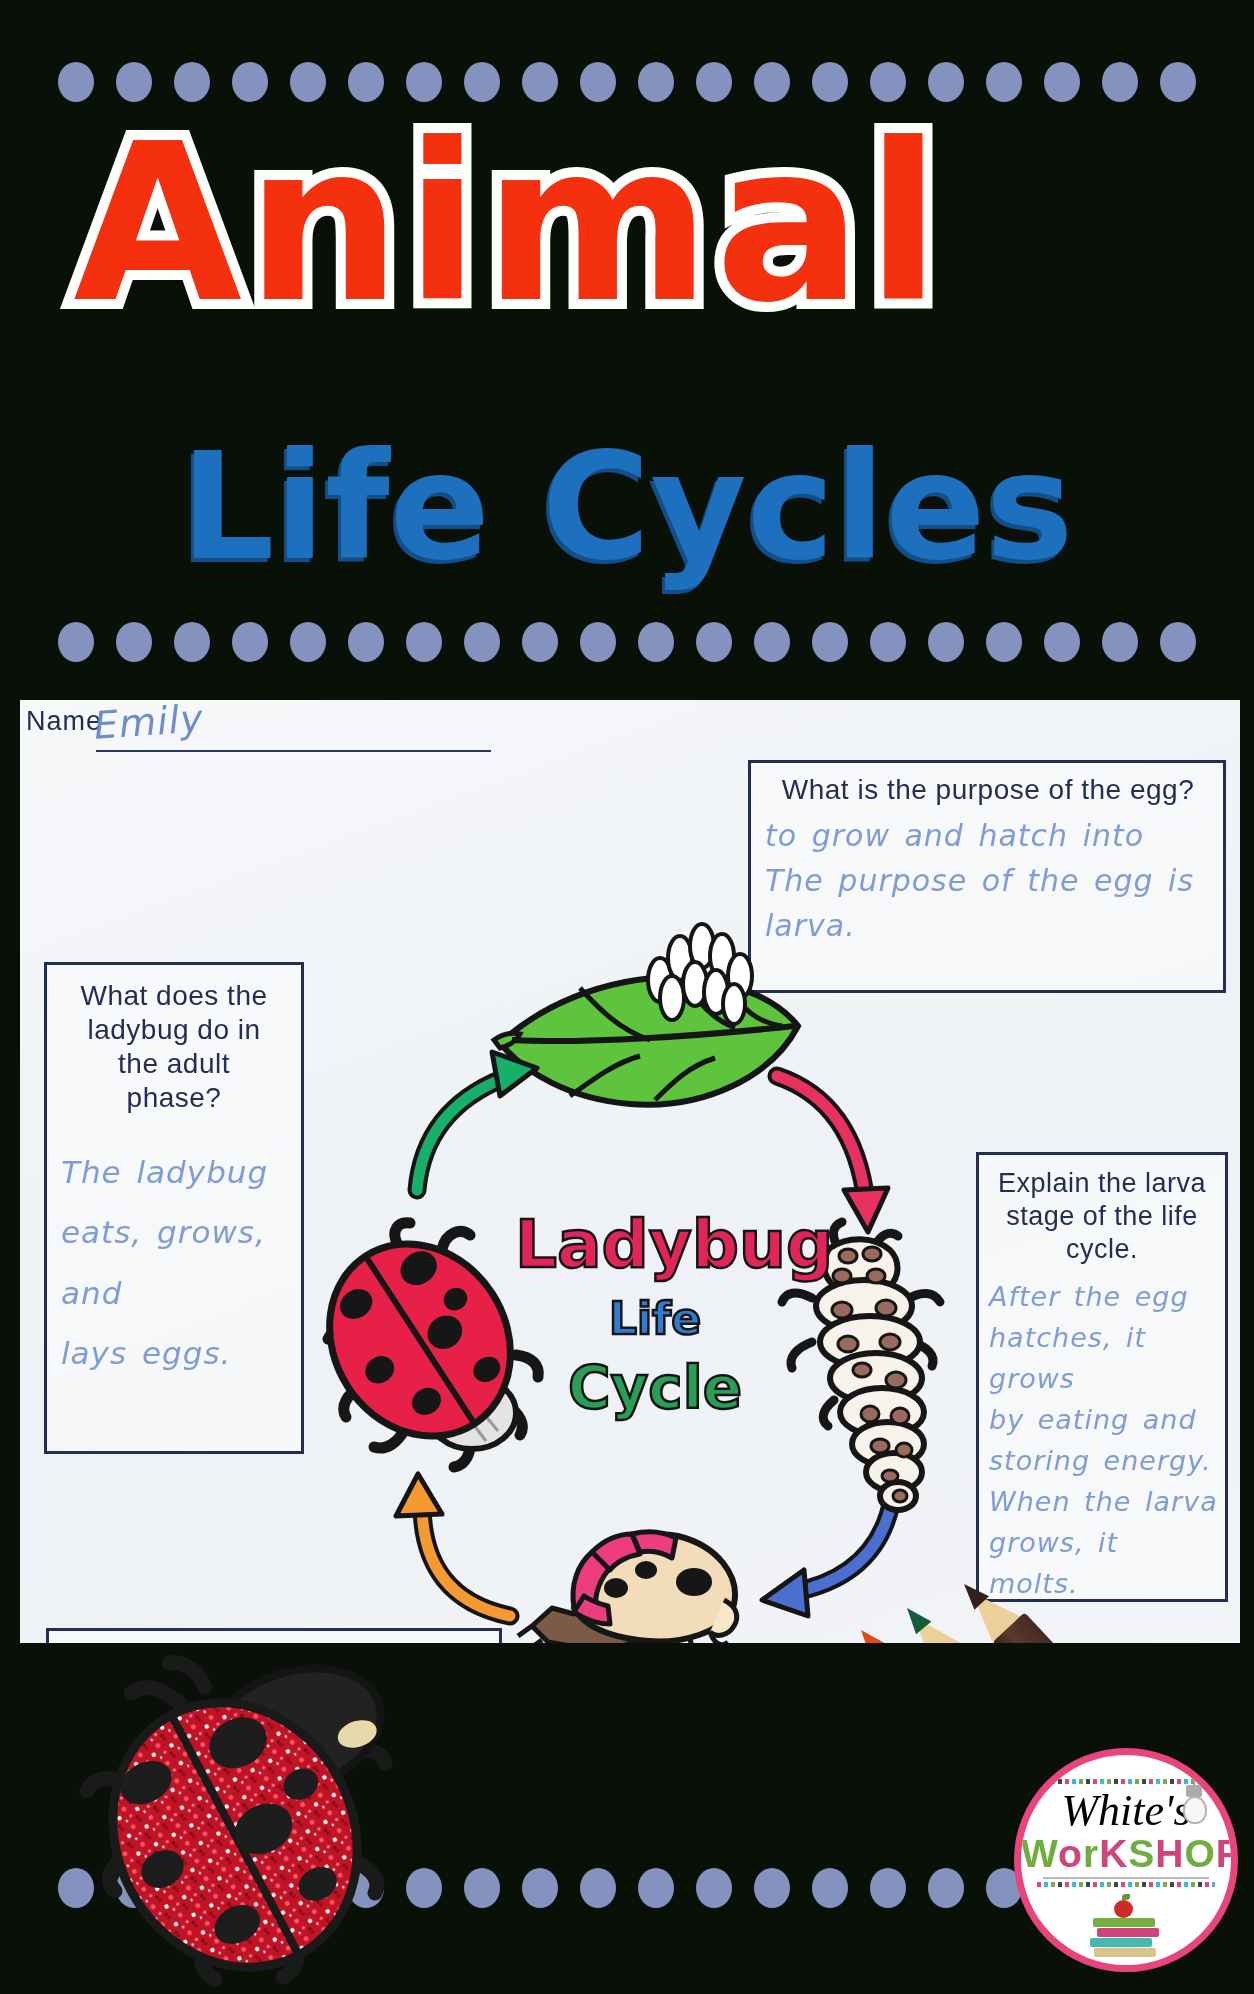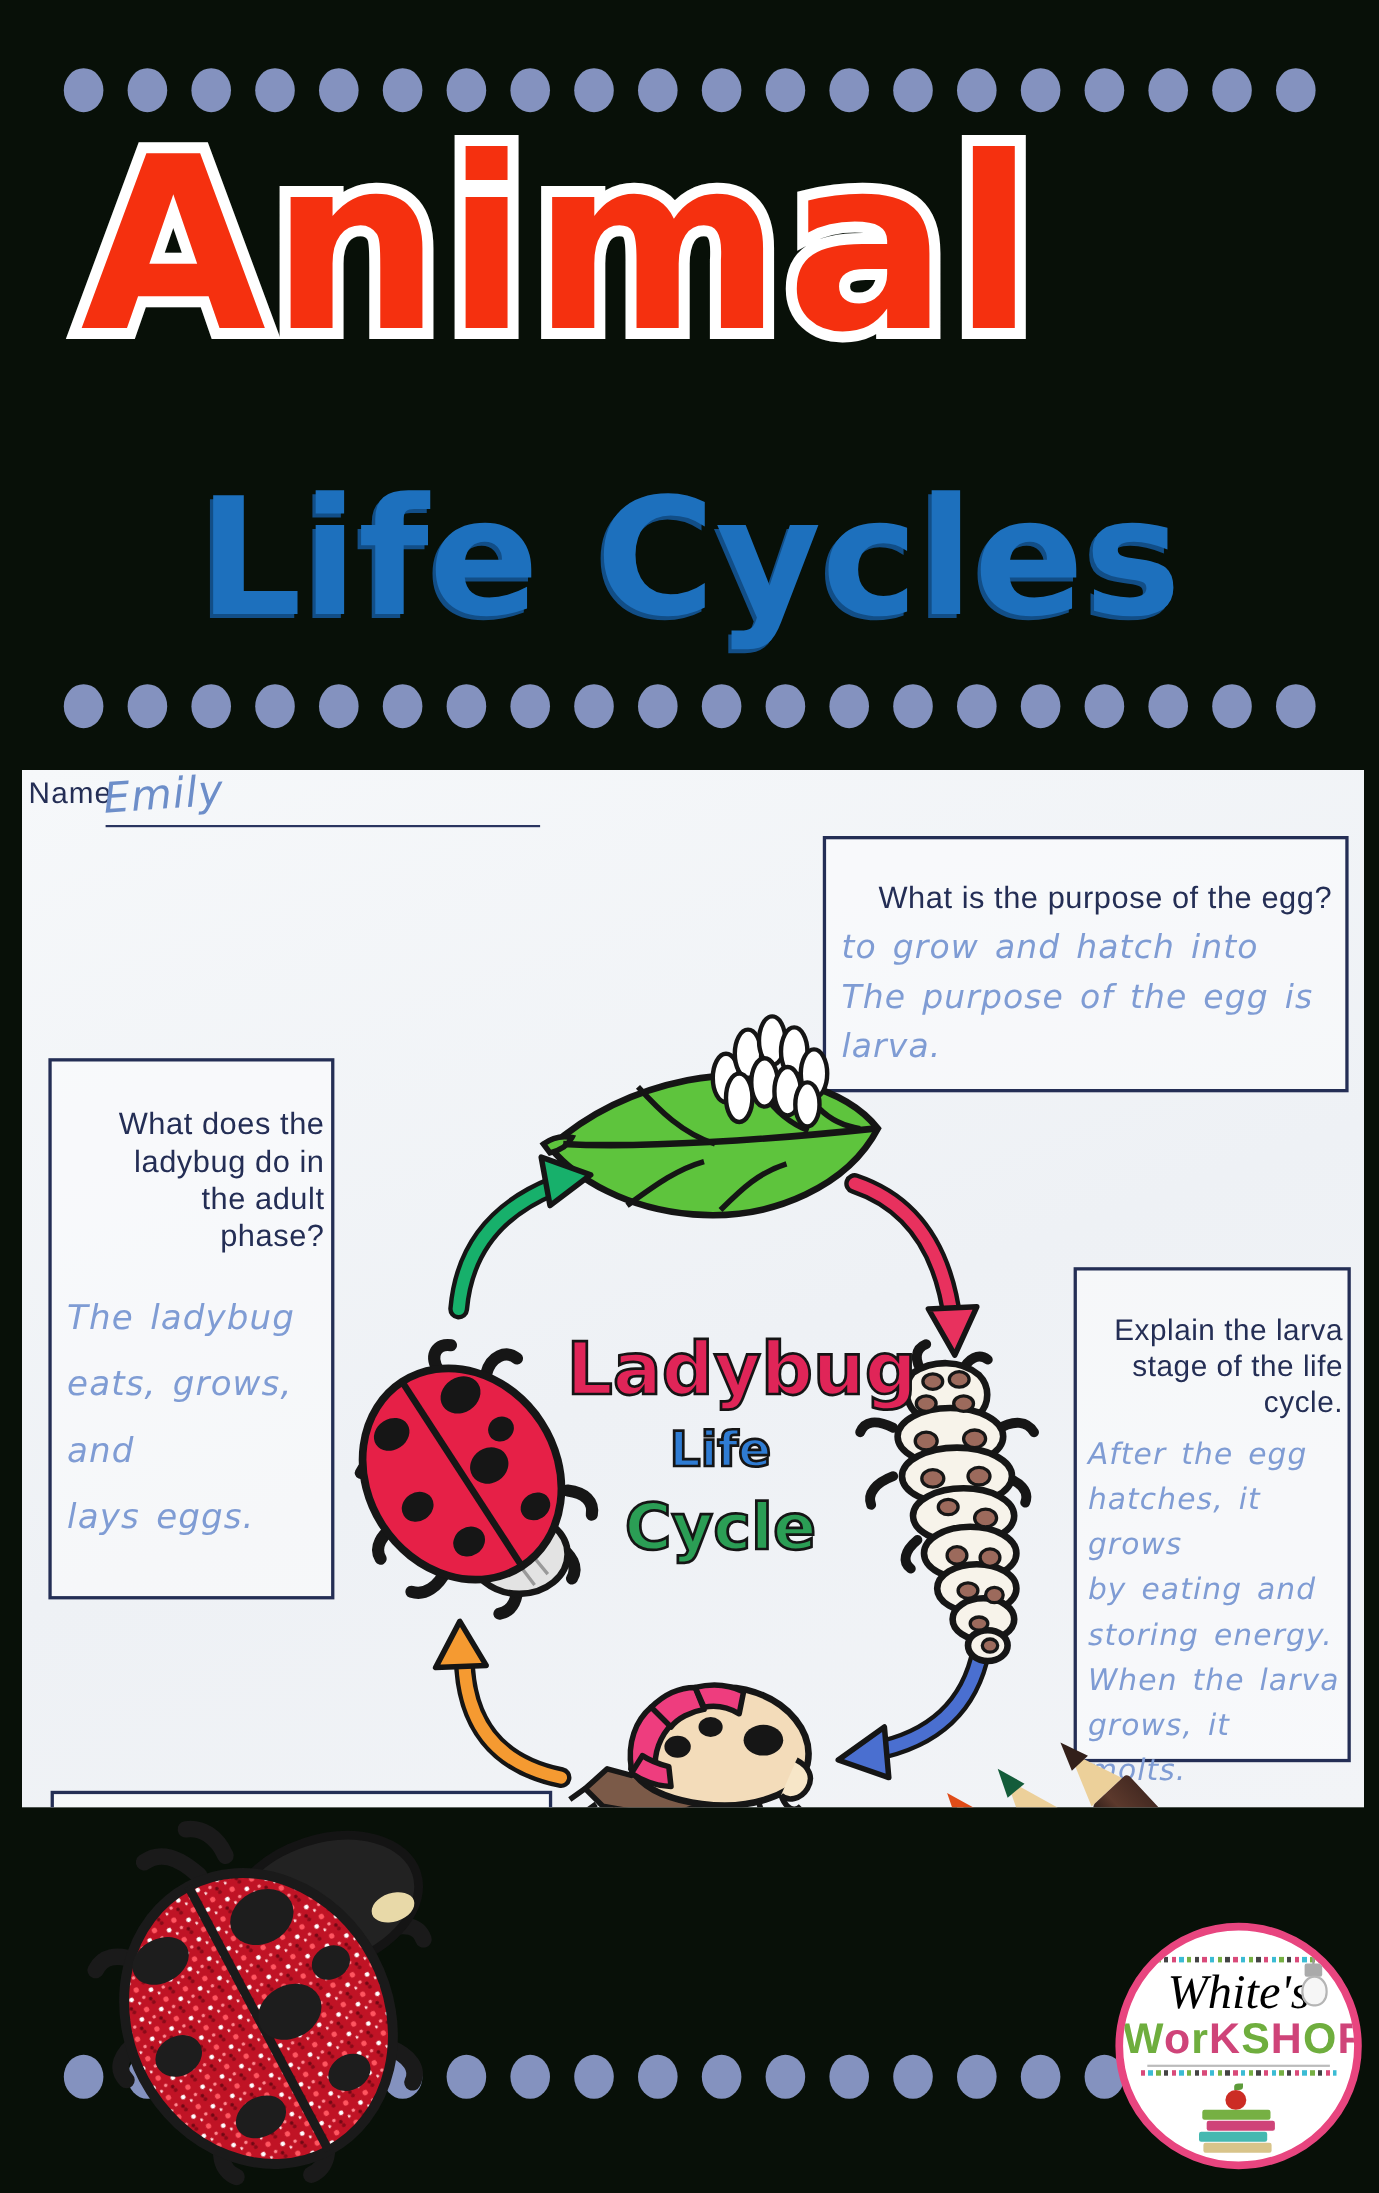--- a/index.html
+++ b/index.html
@@ -41,21 +41,21 @@
   .hand{font-family:"DejaVu Sans", sans-serif;font-style:italic;color:#7f9cd4;letter-spacing:1px;word-spacing:4px;}
 
   .name-row{position:absolute;left:6px;top:6px;}
   .name-label{font-size:27px;letter-spacing:1px;}
   .name-value{position:absolute;left:68px;top:-6px;font-size:38px;transform:rotate(-4deg);color:#6d8ec9;}
   .name-underline{position:absolute;left:70px;top:44px;width:395px;height:2px;background:#2a3560;}
 
   .ws-heading{position:absolute;left:42px;top:108px;font-size:55px;letter-spacing:2px;}
 
   .qbox{position:absolute;border:3px solid #242e55;background:rgba(255,255,255,.45);box-sizing:border-box;}
-  .qbox .q{font-size:28px;line-height:1.22;text-align:right;letter-spacing:.5px;margin-top:26px;}
+  .qbox .q{font-size:28px;line-height:1.22;text-align:center;letter-spacing:.5px;}
   .qbox .a{font-size:29px;line-height:1.5;}
 
   .box-egg{left:728px;top:60px;width:478px;height:233px;padding:10px 12px 0 14px;}
   .box-egg .a{margin-top:6px;font-size:30px;}
   .box-adult{left:24px;top:262px;width:260px;height:492px;padding:14px 6px 0 6px;}
   .box-adult .a{margin-top:26px;font-size:31px;line-height:1.95;padding-left:8px;}
   .box-larva{left:956px;top:452px;width:252px;height:450px;padding:12px 4px 0 4px;}
   .box-larva .q{font-size:27px;}
   .box-larva .a{margin-top:10px;font-size:27px;line-height:1.52;padding-left:6px;}
   .box-pupa{left:26px;top:928px;width:456px;height:210px;padding:12px 14px 0 14px;}

